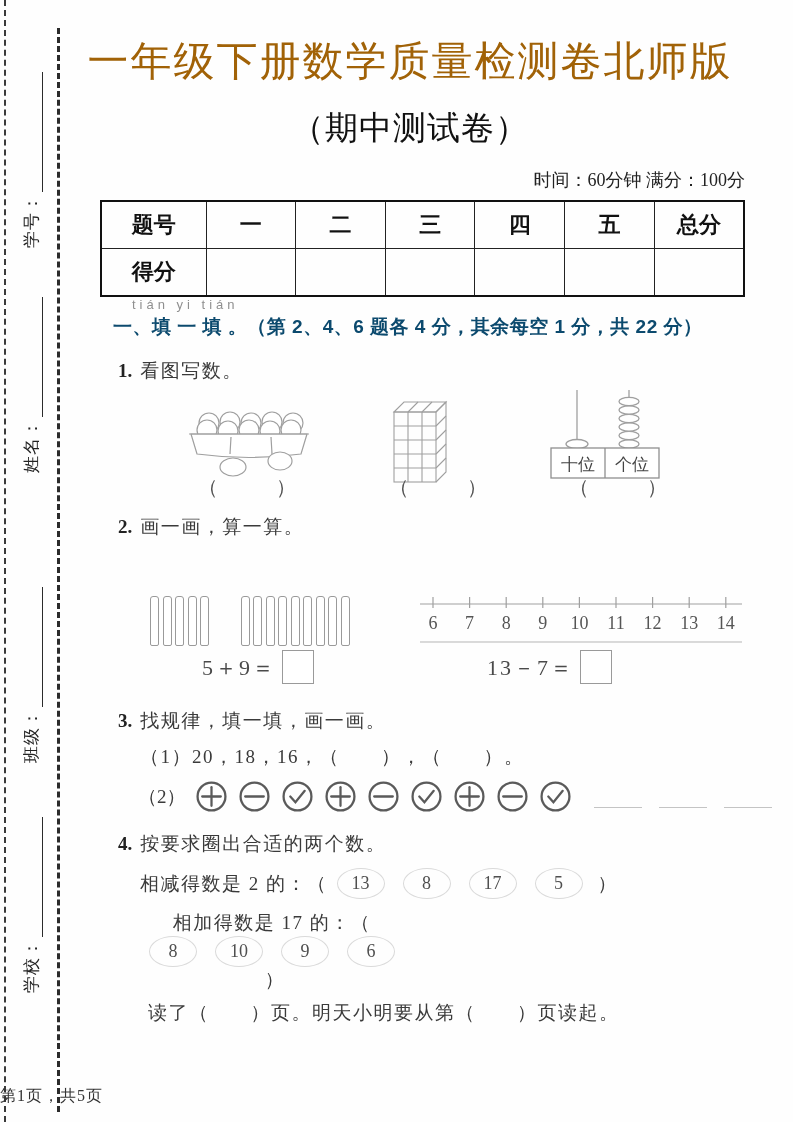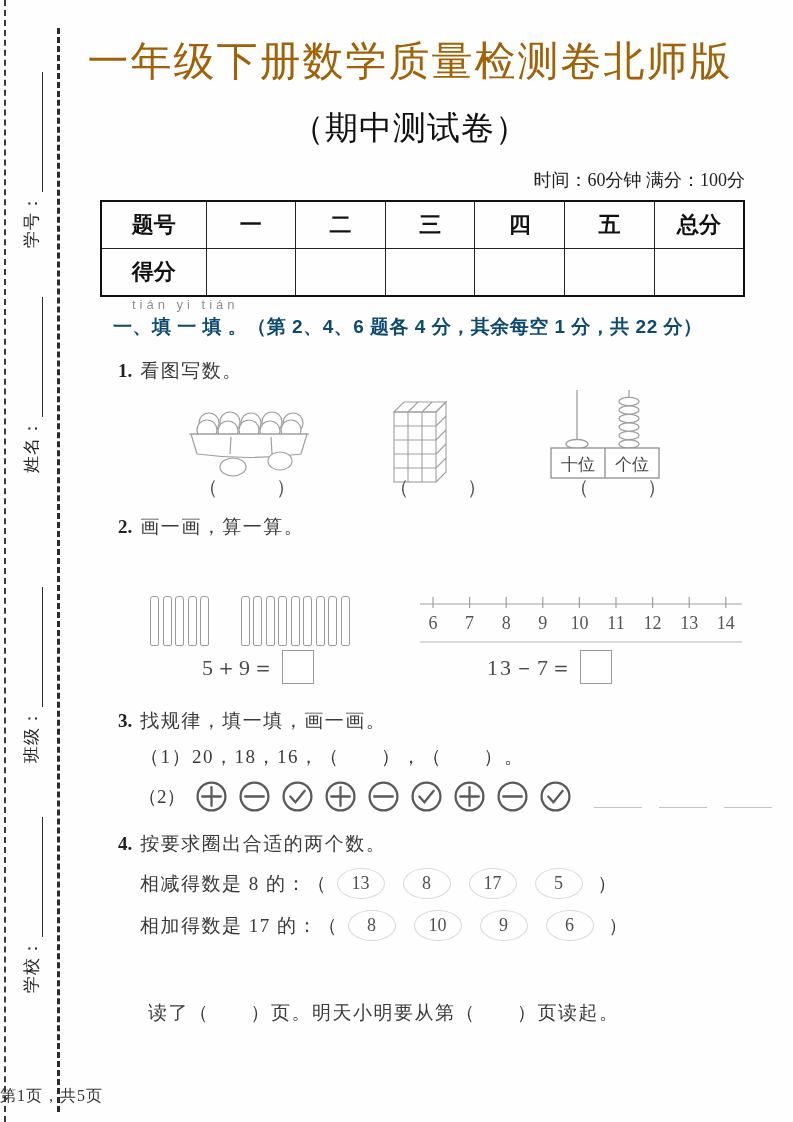--- a/index.html
+++ b/index.html
@@ -333,31 +333,31 @@
         <span class="pblank"></span>
         <span class="pblank"></span>
       </span>
   </div>
 
   <div class="qline" style="left:118px; top:831px;">
     <span class="qnum">4.</span><span>按要求圈出合适的两个数。</span>
   </div>
 
   <div class="flowerline" style="left:140px; top:868px;">
-    <span>相减得数是 8 的：（</span>
+    <span>相减得数是 2 的：（</span>
     <span style="display:flex;">
         <span class="flower">13</span>
         <span class="flower">8</span>
         <span class="flower">17</span>
         <span class="flower">5</span>
       </span>
     <span class="closep">）</span>
   </div>
 
-  <div class="flowerline" style="left:140px; top:910px;">
+  <div class="flowerline" style="left:140px; top:910px;flex-direction:column;">
     <span>相加得数是 17 的：（</span>
     <span style="display:flex;">
         <span class="flower">8</span>
         <span class="flower">10</span>
         <span class="flower">9</span>
         <span class="flower">6</span>
       </span>
     <span class="closep">）</span>
   </div>
 

